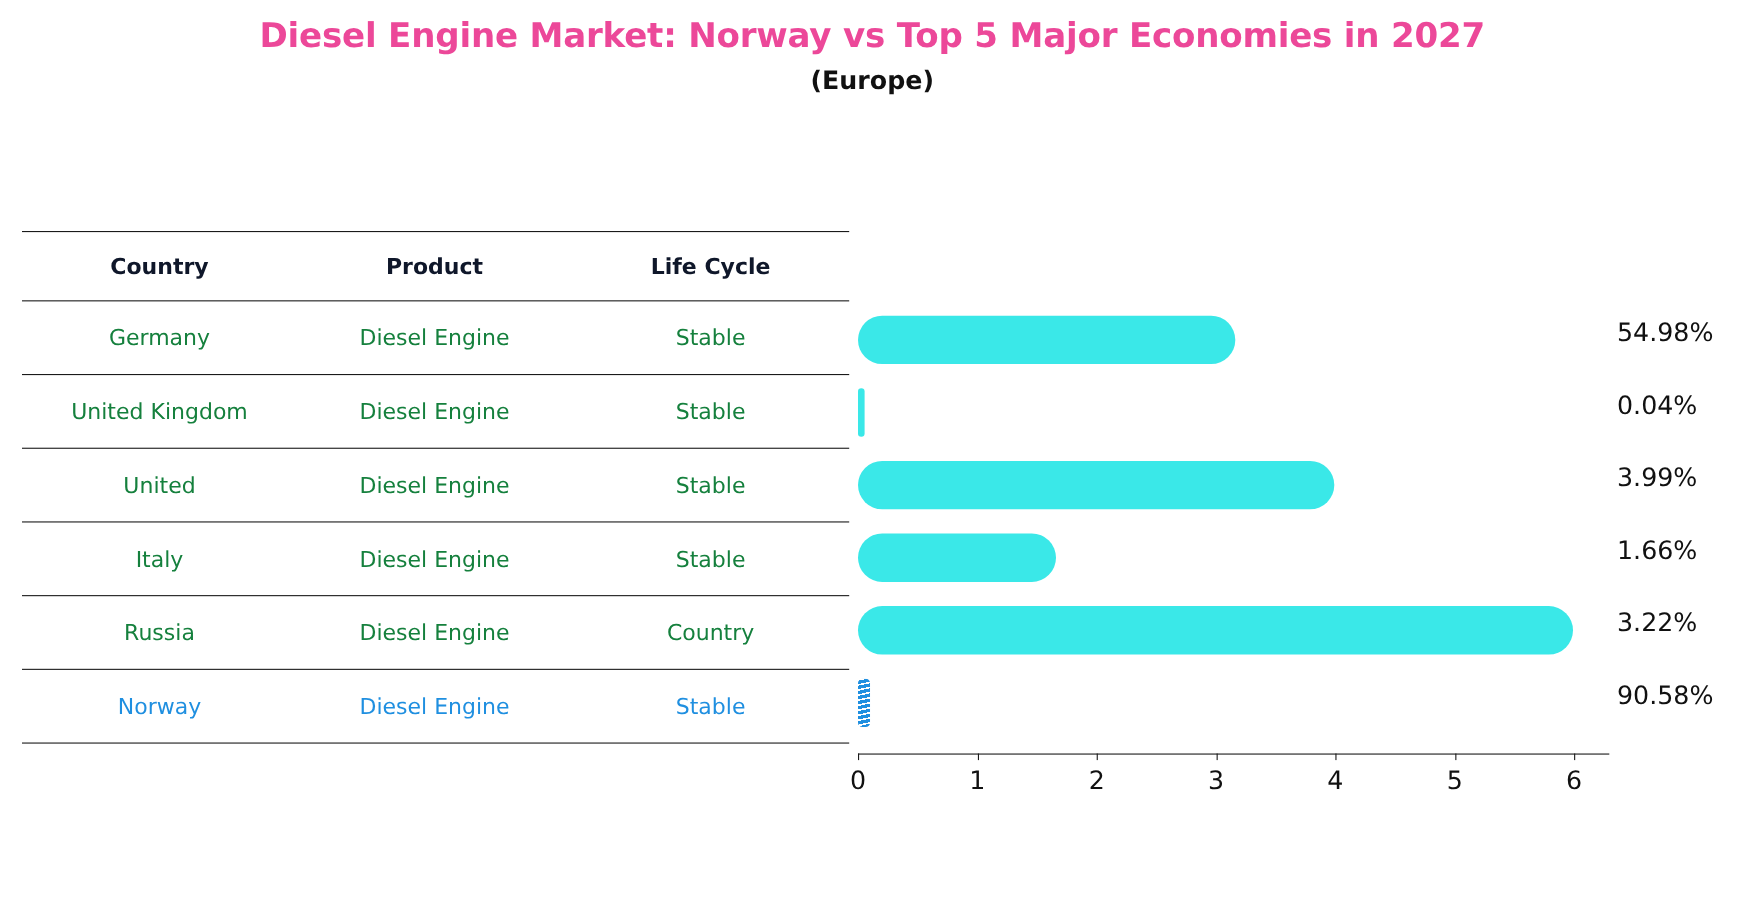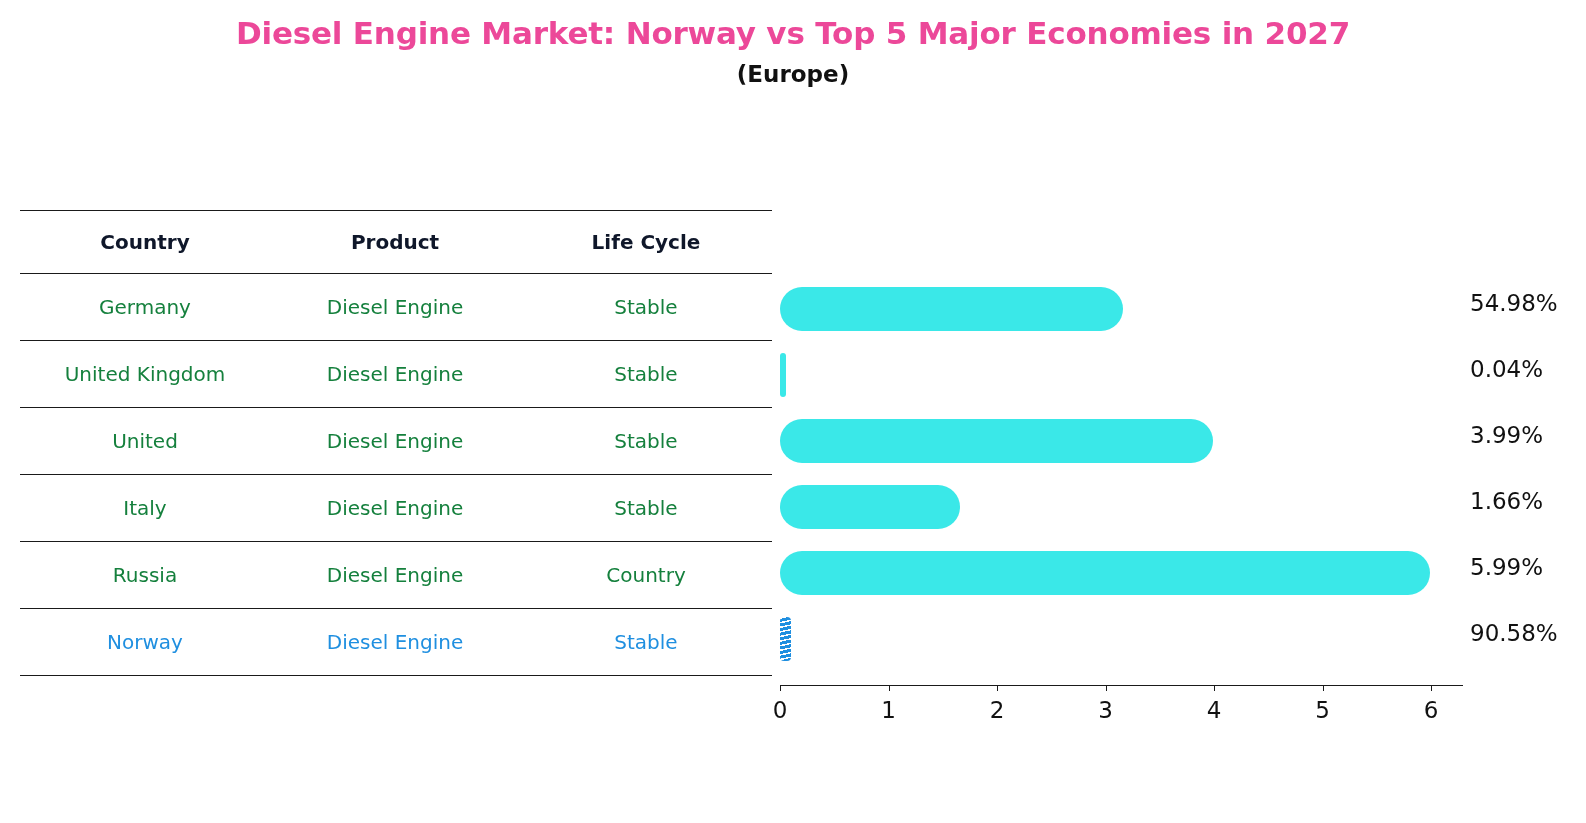--- a/index.html
+++ b/index.html
@@ -215,21 +215,21 @@
     <div class="bar-row" style="top:248px;">
       <div class="bar" style="width: 432.915px;"></div>
       <div class="bar-value">3.99%</div>
     </div>
     <div class="bar-row" style="top:314px;">
       <div class="bar" style="width: 180.11px;"></div>
       <div class="bar-value">1.66%</div>
     </div>
     <div class="bar-row" style="top:380px;">
       <div class="bar" style="width: 649.915px;"></div>
-      <div class="bar-value">5.99%</div>
+      <div class="bar-value">3.22%</div>
     </div>
     <div class="bar-row" style="top:446px;">
       <div class="bar highlight" style="width: 10.85px;"></div>
       <div class="bar-value">90.58%</div>
     </div>
   </div>
 
   <div id="x-axis">
     <div id="axis-line"></div>
   <div class="tick" style="left: 0px;"></div>

